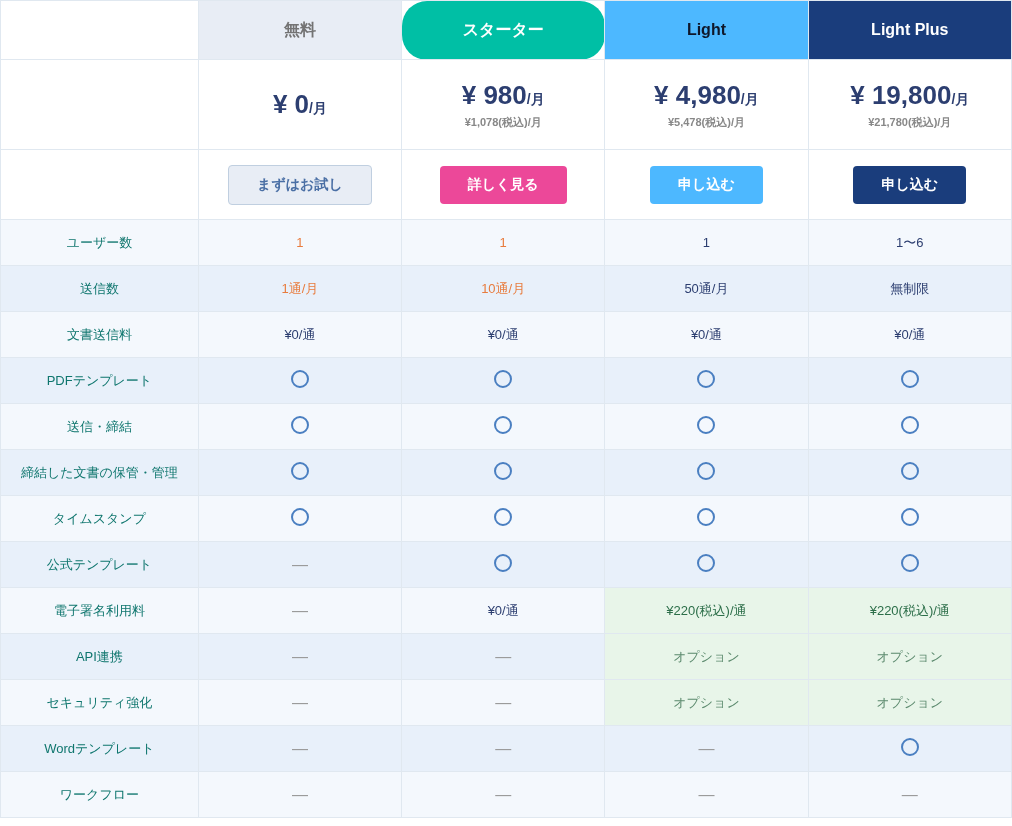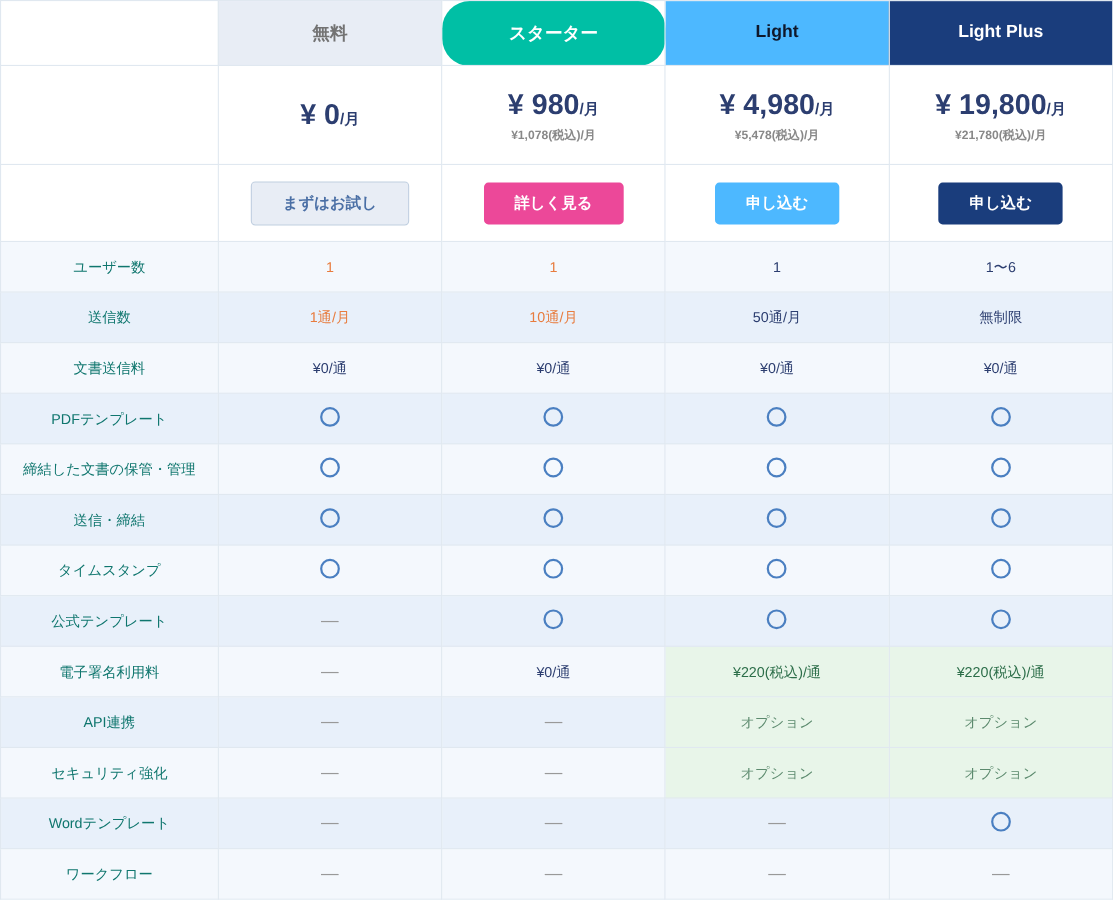--- a/index.html
+++ b/index.html
@@ -246,28 +246,28 @@
         <td class="value-cell"><span>¥0/通</span></td>
       </tr>
       <tr class="feature-row">
         <td class="label-cell">PDFテンプレート</td>
         <td class="value-cell"><span class="circle"></span></td>
         <td class="value-cell"><span class="circle"></span></td>
         <td class="value-cell"><span class="circle"></span></td>
         <td class="value-cell"><span class="circle"></span></td>
       </tr>
       <tr class="feature-row">
+        <td class="label-cell">送信・締結</td>
+        <td class="value-cell"><span class="circle"></span></td>
+        <td class="value-cell"><span class="circle"></span></td>
+        <td class="value-cell"><span class="circle"></span></td>
+        <td class="value-cell"><span class="circle"></span></td>
+      </tr>
+      <tr class="feature-row">
         <td class="label-cell">締結した文書の保管・管理</td>
-        <td class="value-cell"><span class="circle"></span></td>
-        <td class="value-cell"><span class="circle"></span></td>
-        <td class="value-cell"><span class="circle"></span></td>
-        <td class="value-cell"><span class="circle"></span></td>
-      </tr>
-      <tr class="feature-row">
-        <td class="label-cell">送信・締結</td>
         <td class="value-cell"><span class="circle"></span></td>
         <td class="value-cell"><span class="circle"></span></td>
         <td class="value-cell"><span class="circle"></span></td>
         <td class="value-cell"><span class="circle"></span></td>
       </tr>
       <tr class="feature-row">
         <td class="label-cell">タイムスタンプ</td>
         <td class="value-cell"><span class="circle"></span></td>
         <td class="value-cell"><span class="circle"></span></td>
         <td class="value-cell"><span class="circle"></span></td>

